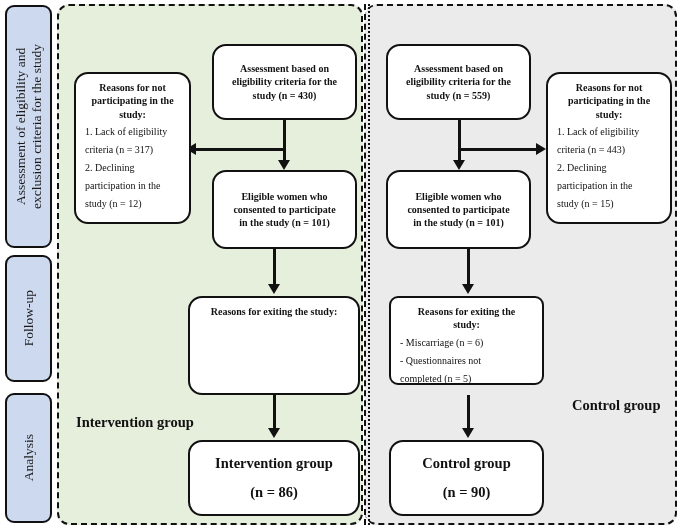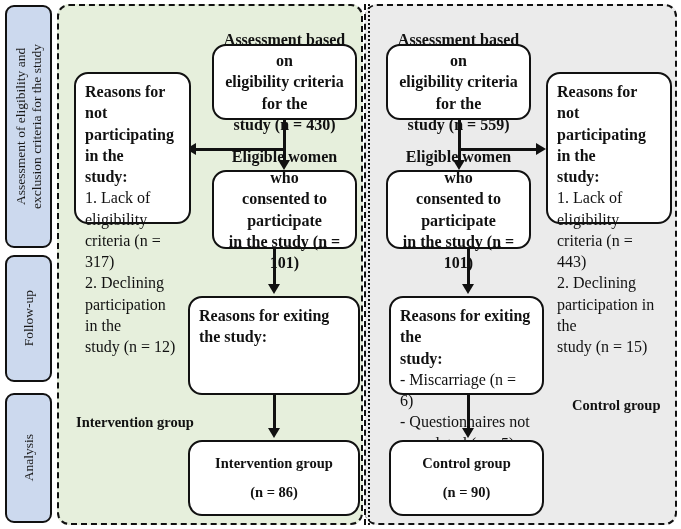--- a/index.html
+++ b/index.html
@@ -90,43 +90,43 @@
     position: absolute;
     box-sizing: border-box;
     background: #ffffff;
     border: 2px solid #111111;
     border-radius: 14px;
     z-index: 5;
     padding: 7px 9px;
     color: #111111;
   }
   .node .txt {
-    font-size: 16px;
+    font-size: 10px;
     line-height: 1.33;
     white-space: pre-line;
   }
   .node.centered {
     display: flex;
     align-items: center;
     justify-content: center;
     text-align: center;
   }
   .node.centered .txt { font-weight: bold; }
-  .node.listy .txt { text-align: left; }
+  .node.listy .txt { text-align: center; }
   .node .hdr { font-weight: bold; display: block; }
 
   
   #node-assess-left   { left: 212px; top: 44px;  width: 145px; height: 76px; }
   #node-assess-right  { left: 386px; top: 44px;  width: 145px; height: 76px; }
   #node-reasons-left  { left: 74px;  top: 72px;  width: 117px; height: 152px; }
   #node-reasons-right { left: 546px; top: 72px;  width: 126px; height: 152px; }
   #node-eligible-left { left: 212px; top: 170px; width: 145px; height: 79px; }
   #node-eligible-right{ left: 386px; top: 170px; width: 145px; height: 79px; }
   #node-exit-left     { left: 188px; top: 296px; width: 172px; height: 99px; }
-  #node-exit-right    { left: 389px; top: 296px; width: 155px; height: 99px; }
+  #node-exit-right    { left: 389px; top: 296px; width: 155px; height: 89px; border-radius: 9px; }
   #node-final-left    { left: 188px; top: 440px; width: 172px; height: 76px; }
   #node-final-right   { left: 389px; top: 440px; width: 155px; height: 76px; }
 
   #node-final-left .txt, #node-final-right .txt {
     font-size: 14.5px;
     line-height: 2.0;
   }
 
   
   .group-caption {

